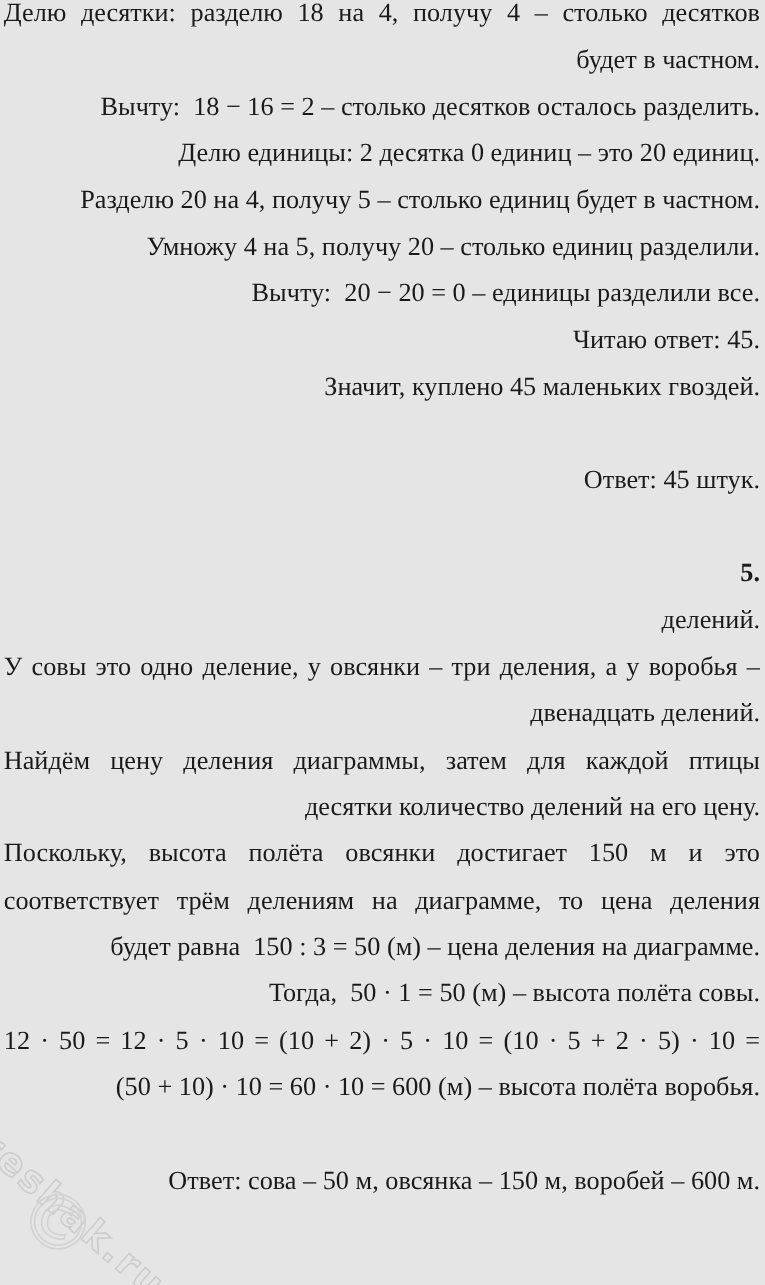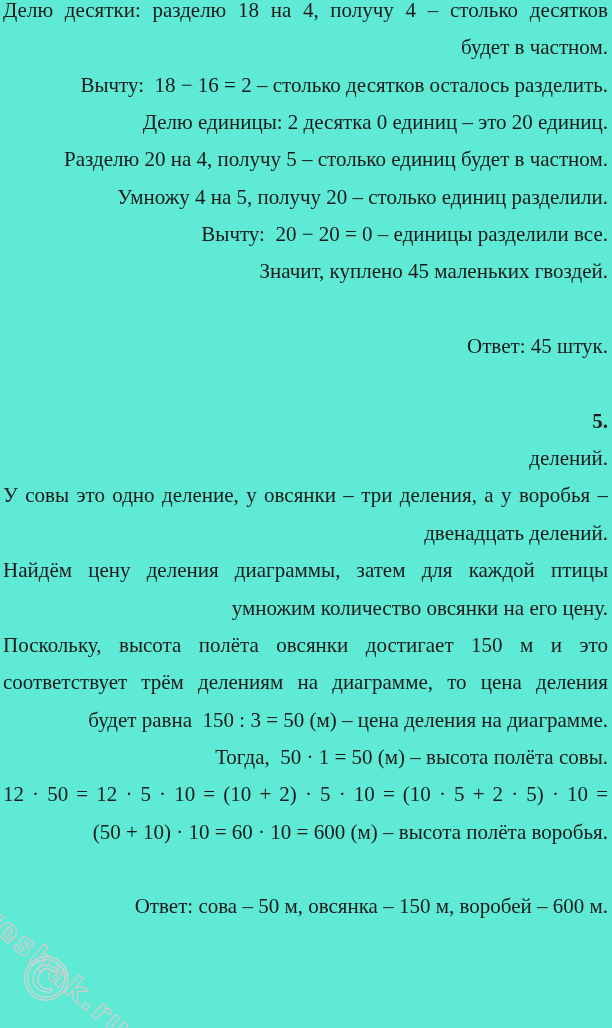--- a/index.html
+++ b/index.html
@@ -5,21 +5,21 @@
   html, body { margin: 0; padding: 0; }
   body {
     width: 612px; height: 1028px;
     overflow: hidden;
     background: #ffffff;
     position: relative;
     font-family: "Liberation Serif", "DejaVu Serif", serif;
   }
   .page {
     position: absolute; inset: 0;
-    background: #5eead4;
+    background: #e5e5e5;
   }
   .doc {
     position: absolute;
     left: 3px; right: 4px; top: -8px;
     font-size: 21px;
     color: #1a1a1a;
   }
   .line {
     height: 37.35px;
     line-height: 37.35px;
@@ -69,30 +69,31 @@
 
 <div class="page">
   <div id="doc" class="doc">
       <div class="line j"><span>Делю десятки: разделю 18 на 4, получу 4 – столько десятков</span></div>
       <div class="line"><span>будет в частном.</span></div>
       <div class="line"><span>Вычту:&nbsp; 18 − 16 = 2 – столько десятков осталось разделить.</span></div>
       <div class="line"><span>Делю единицы: 2 десятка 0 единиц – это 20 единиц.</span></div>
       <div class="line"><span>Разделю 20 на 4, получу 5 – столько единиц будет в частном.</span></div>
       <div class="line"><span>Умножу 4 на 5, получу 20 – столько единиц разделили.</span></div>
       <div class="line"><span>Вычту:&nbsp; 20 − 20 = 0 – единицы разделили все.</span></div>
+      <div class="line"><span>Читаю ответ: 45.</span></div>
       <div class="line"><span>Значит, куплено 45 маленьких гвоздей.</span></div>
       <div class="line blank"></div>
       <div class="line"><span class="u">Ответ</span><span>: 45 штук.</span></div>
       <div class="line blank"></div>
       <div class="line"><span class="b">5.</span></div>
       <div class="line"><span>делений.</span></div>
       <div class="line j"><span>У совы это одно деление, у овсянки – три деления, а у воробья –</span></div>
       <div class="line"><span>двенадцать делений.</span></div>
       <div class="line j"><span>Найдём цену деления диаграммы, затем для каждой птицы</span></div>
-      <div class="line"><span>умножим количество овсянки на его цену.</span></div>
+      <div class="line"><span>десятки количество делений на его цену.</span></div>
       <div class="line j"><span>Поскольку, высота полёта овсянки достигает 150 м и это</span></div>
       <div class="line j"><span>соответствует трём делениям на диаграмме, то цена деления</span></div>
       <div class="line"><span>будет равна&nbsp; 150 : 3 = 50 (м) – цена деления на диаграмме.</span></div>
       <div class="line"><span>Тогда,&nbsp; 50 · 1 = 50 (м) – высота полёта совы.</span></div>
       <div class="line j"><span>12 · 50 = 12 · 5 · 10 = (10 + 2) · 5 · 10 = (10 · 5 + 2 · 5) · 10 =</span></div>
       <div class="line"><span>(50 + 10) · 10 = 60 · 10 = 600 (м) – высота полёта воробья.</span></div>
       <div class="line blank"></div>
       <div class="line"><span class="u">Ответ</span><span>: сова – 50 м, овсянка – 150 м, воробей – 600 м.</span></div>
     </div>
   <div>

